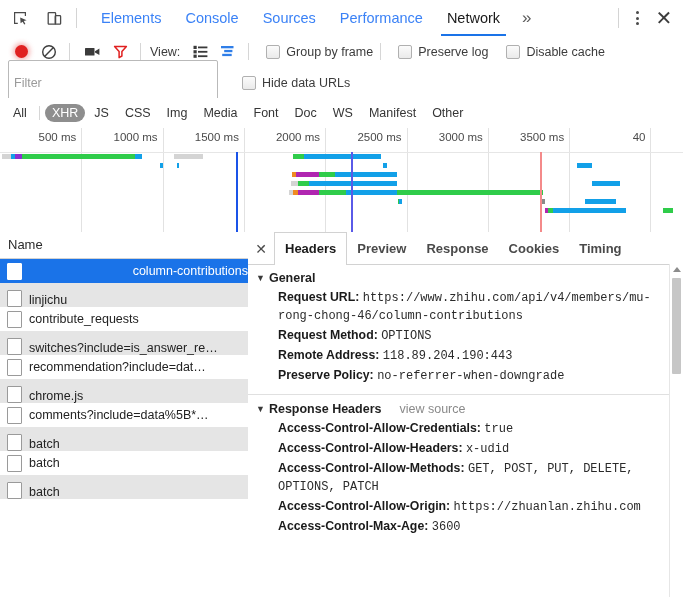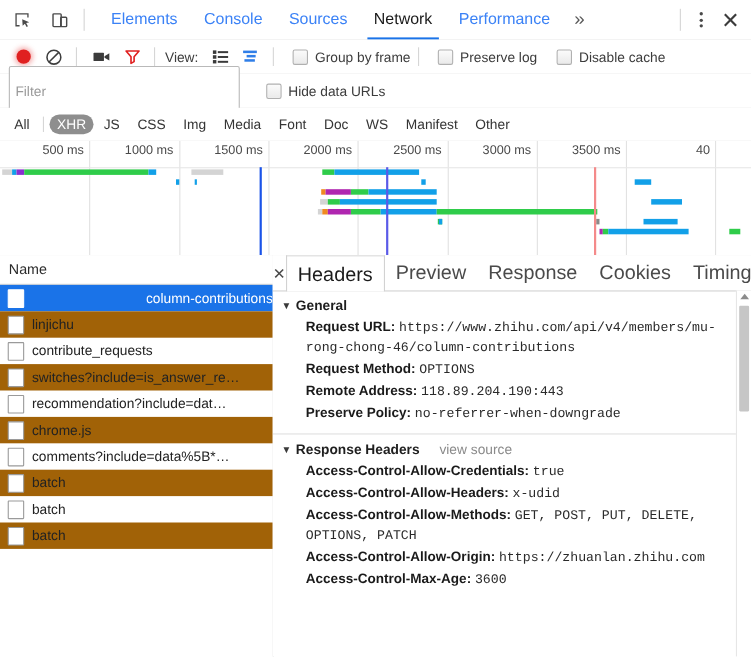--- a/index.html
+++ b/index.html
@@ -128,21 +128,21 @@
   }
   .listhead {
     height:26px; line-height:26px; padding-left:8px;
     font-size:13px; color:#2b2b2b; border-bottom:1px solid #d2d2d2;
     background:#ffffff;
   }
   .row {
     height:24px; display:flex; align-items:center; padding-left:7px;
     font-size:12.5px; color:#222; cursor:pointer; white-space:nowrap; overflow:hidden;
   }
-  .row.odd { background:#a16207; }
+  .row.odd { background:#e5e5e5;align-items:flex-end; }
   .row.selected { background:#1a73e8; color:#ffffff;justify-content:space-between; }
   .rowicon {
     width:13px; height:15px; border:1.4px solid #9a9a9a; background:#ffffff;
     border-radius:1px; flex:none; margin-right:7px;
   }
   .row.selected .rowicon { border-color:#ffffff; background:#ffffff; }
   .rowname { overflow:hidden; text-overflow:ellipsis; }
 
   .detailpane {
     position:absolute; left:248px; top:0; width:435px; height:365px;
@@ -150,22 +150,22 @@
   }
   .dtabs {
     height:32px; display:flex; align-items:flex-end;
     border-bottom:1px solid #d2d2d2; background:#ffffff;
   }
   .dclose {
     width:26px; height:31px; display:flex; align-items:center;
     justify-content:center; font-size:14px; color:#4a4a4a; cursor:pointer;
   }
   .dtab {
-    padding:0 10px; height:31px; line-height:31px; font-size:18px;
-    color:#4a4a4a; cursor:pointer; white-space:nowrap;
+    padding:0 10px; height:31px; line-height:31px; font-size:13px;
+    color:#4a4a4a; cursor:pointer; white-space:nowrap;font-weight:bold;
   }
   .dtab.active {
     color:#1b1b1b; background:#ffffff;
     border-left:1px solid #d2d2d2; border-right:1px solid #d2d2d2;
     border-top:1px solid #d2d2d2; margin-bottom:-1px; height:32px; line-height:32px;
   }
   .dbody {
     position:absolute; left:0; top:32px; width:435px; height:333px;
     overflow:hidden; padding:0;
   }
@@ -217,22 +217,22 @@
       <svg width="17" height="17" viewBox="0 0 17 17">
         <rect x="2.2" y="2.6" width="7.4" height="11.6" rx="0.8" fill="none" stroke="#4a4a4a" stroke-width="1.3"></rect>
         <rect x="9.2" y="5.6" width="5.4" height="8.6" rx="0.8" fill="none" stroke="#4a4a4a" stroke-width="1.3"></rect>
       </svg>
     </div>
     <div class="tb-sep"></div>
     <div class="tabs">
       <div class="tab">Elements</div>
       <div class="tab">Console</div>
       <div class="tab">Sources</div>
+      <div class="tab">Performance</div>
       <div class="tab active">Network</div>
-      <div class="tab">Performance</div>
       <div class="tab-more">»</div>
     </div>
     <div class="tabbar-right">
       <div class="vdiv"></div>
       <div class="kebab">
         <i></i>
           <i></i>
           <i></i>
       </div>
       <div class="closex">✕</div>

